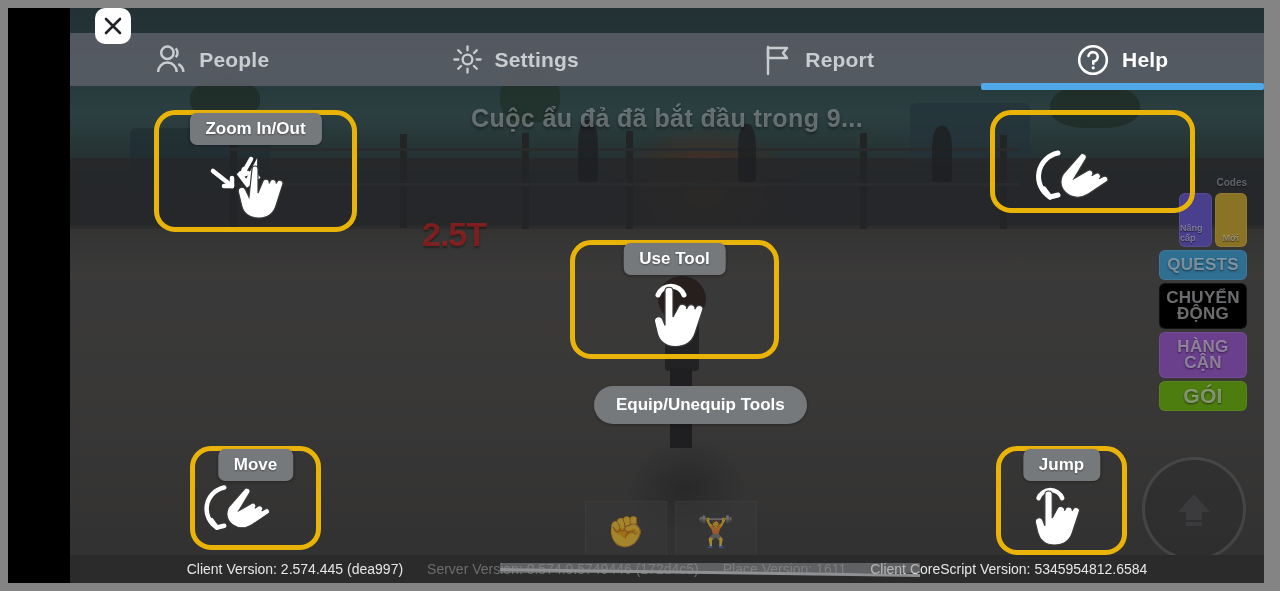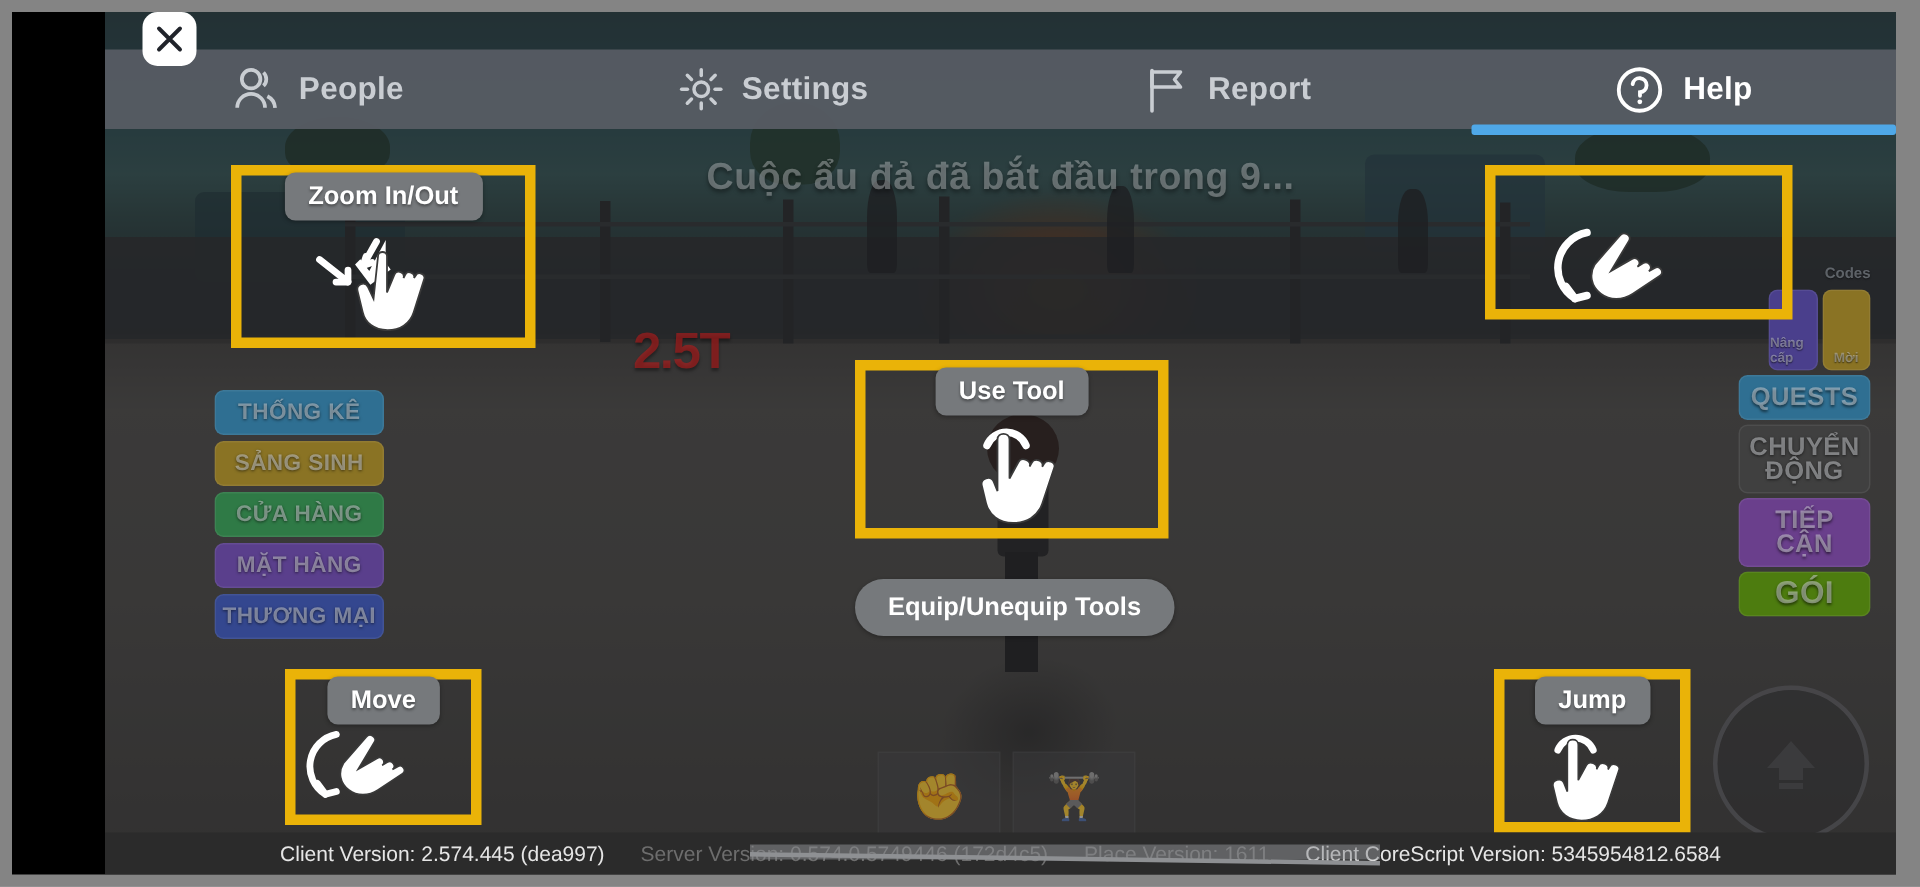--- a/index.html
+++ b/index.html
@@ -296,22 +296,22 @@
     position: absolute;
     left: 0; right: 0; bottom: -4px;
     height: 7px;
     background: #4fa8e8;
     border-radius: 2px;
   }
 
   
   .anno {
     position: absolute;
-    border: 7px solid #eab308;
-    border-radius: 0;
+    border: 5px solid #eab308;
+    border-radius: 21px;
     z-index: 25;
   }
   .anno-label {
     position: absolute;
     left: 50%;
     transform: translateX(-50%);
     top: -2px;
     background: #76797c;
     border-radius: 7px;
     color: #ffffff;
@@ -326,21 +326,21 @@
   .anno-icon {
     position: absolute;
     left: 50%;
     transform: translateX(-50%);
   }
   .anno-icon svg { display: block; }
 
   
   .pill-btn {
     position: absolute;
-    left: 570px; top: 386px;
+    left: 594px; top: 386px;
     background: #76797c;
     border-radius: 20px;
     color: #ffffff;
     font-size: 17px;
     font-weight: bold;
     padding: 9px 22px;
     white-space: nowrap;
     z-index: 24;
     cursor: pointer;
     box-shadow: 0 1px 3px rgba(0,0,0,.3);
@@ -419,41 +419,34 @@
     <div class="char-body"></div>
     <div class="char-torso"></div>
     <div class="char-legs"></div>
 
     <div class="scrim"></div>
 
     <div class="banner-text">Cuộc ẩu đả đã bắt đầu trong 9...</div>
 
     <div class="damage-text">2.5T</div>
 
-    <div class="side-left">
-      <div class="side-btn" style="background:#2f6f92;"><span>THỐNG KÊ</span></div>
-      <div class="side-btn" style="background:#8a7324;"><span>SẢNG SINH</span></div>
-      <div class="side-btn" style="background:#2f7a46;"><span>CỬA HÀNG</span></div>
-      <div class="side-btn" style="background:#5a3f8c;"><span>MẶT HÀNG</span></div>
-      <div class="side-btn" style="background:#34478f;"><span>THƯƠNG MẠI</span></div>
-    </div>
 
     <div class="side-right">
       <div class="mini-row" style="position:relative;">
         <div class="codes-tag">Codes</div>
         <div class="mini-btn" style="background:#4a3f8c;">
           <span>Nâng cấp</span>
         </div>
         <div class="mini-btn" style="background:#8a7324;">
           <span>Mời</span>
         </div>
       </div>
       <div class="side-btn" style="background:#2f6f92;"><span>QUESTS</span></div>
-      <div class="side-btn" style="background:#404040;"><span>CHUYỂN ĐỘNG</span></div>
-      <div class="side-btn" style="background:#6a3f8c;"><span>TIẾP CẬN</span></div>
+      <div class="side-btn" style="background:#000000;"><span>CHUYỂN ĐỘNG</span></div>
+      <div class="side-btn" style="background:#6a3f8c;"><span>HÀNG CẬN</span></div>
       <div class="side-btn" style="background:#4d7c0f; font-size:21px;"><span>GÓI</span></div>
     </div>
 
     <div class="inventory">
       <div class="inv-slot">
         <span>✊</span>
       </div>
       <div class="inv-slot">
         <span>🏋</span>
       </div>

